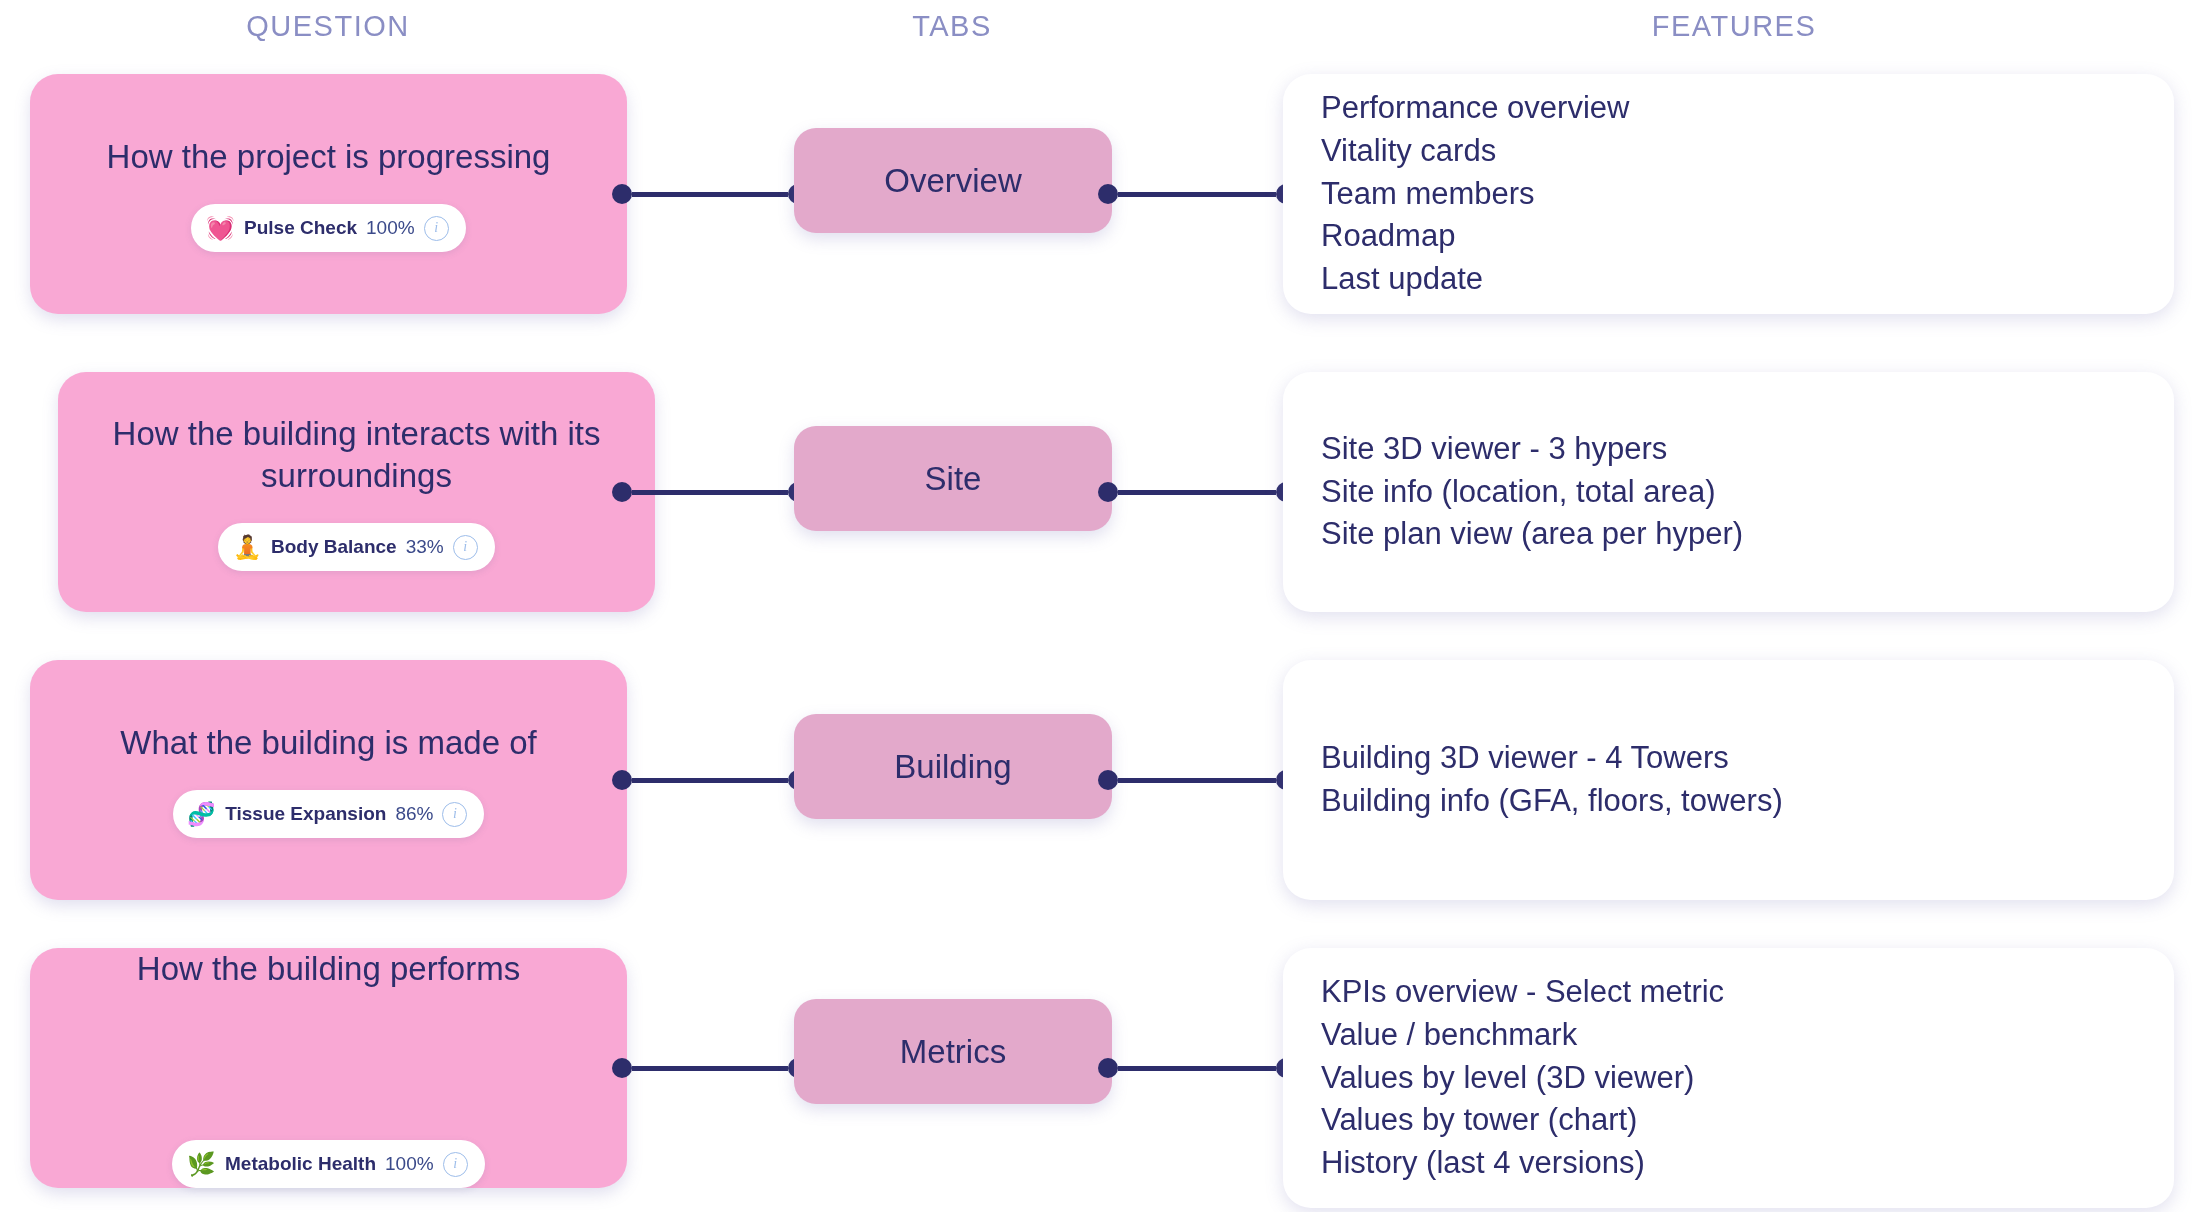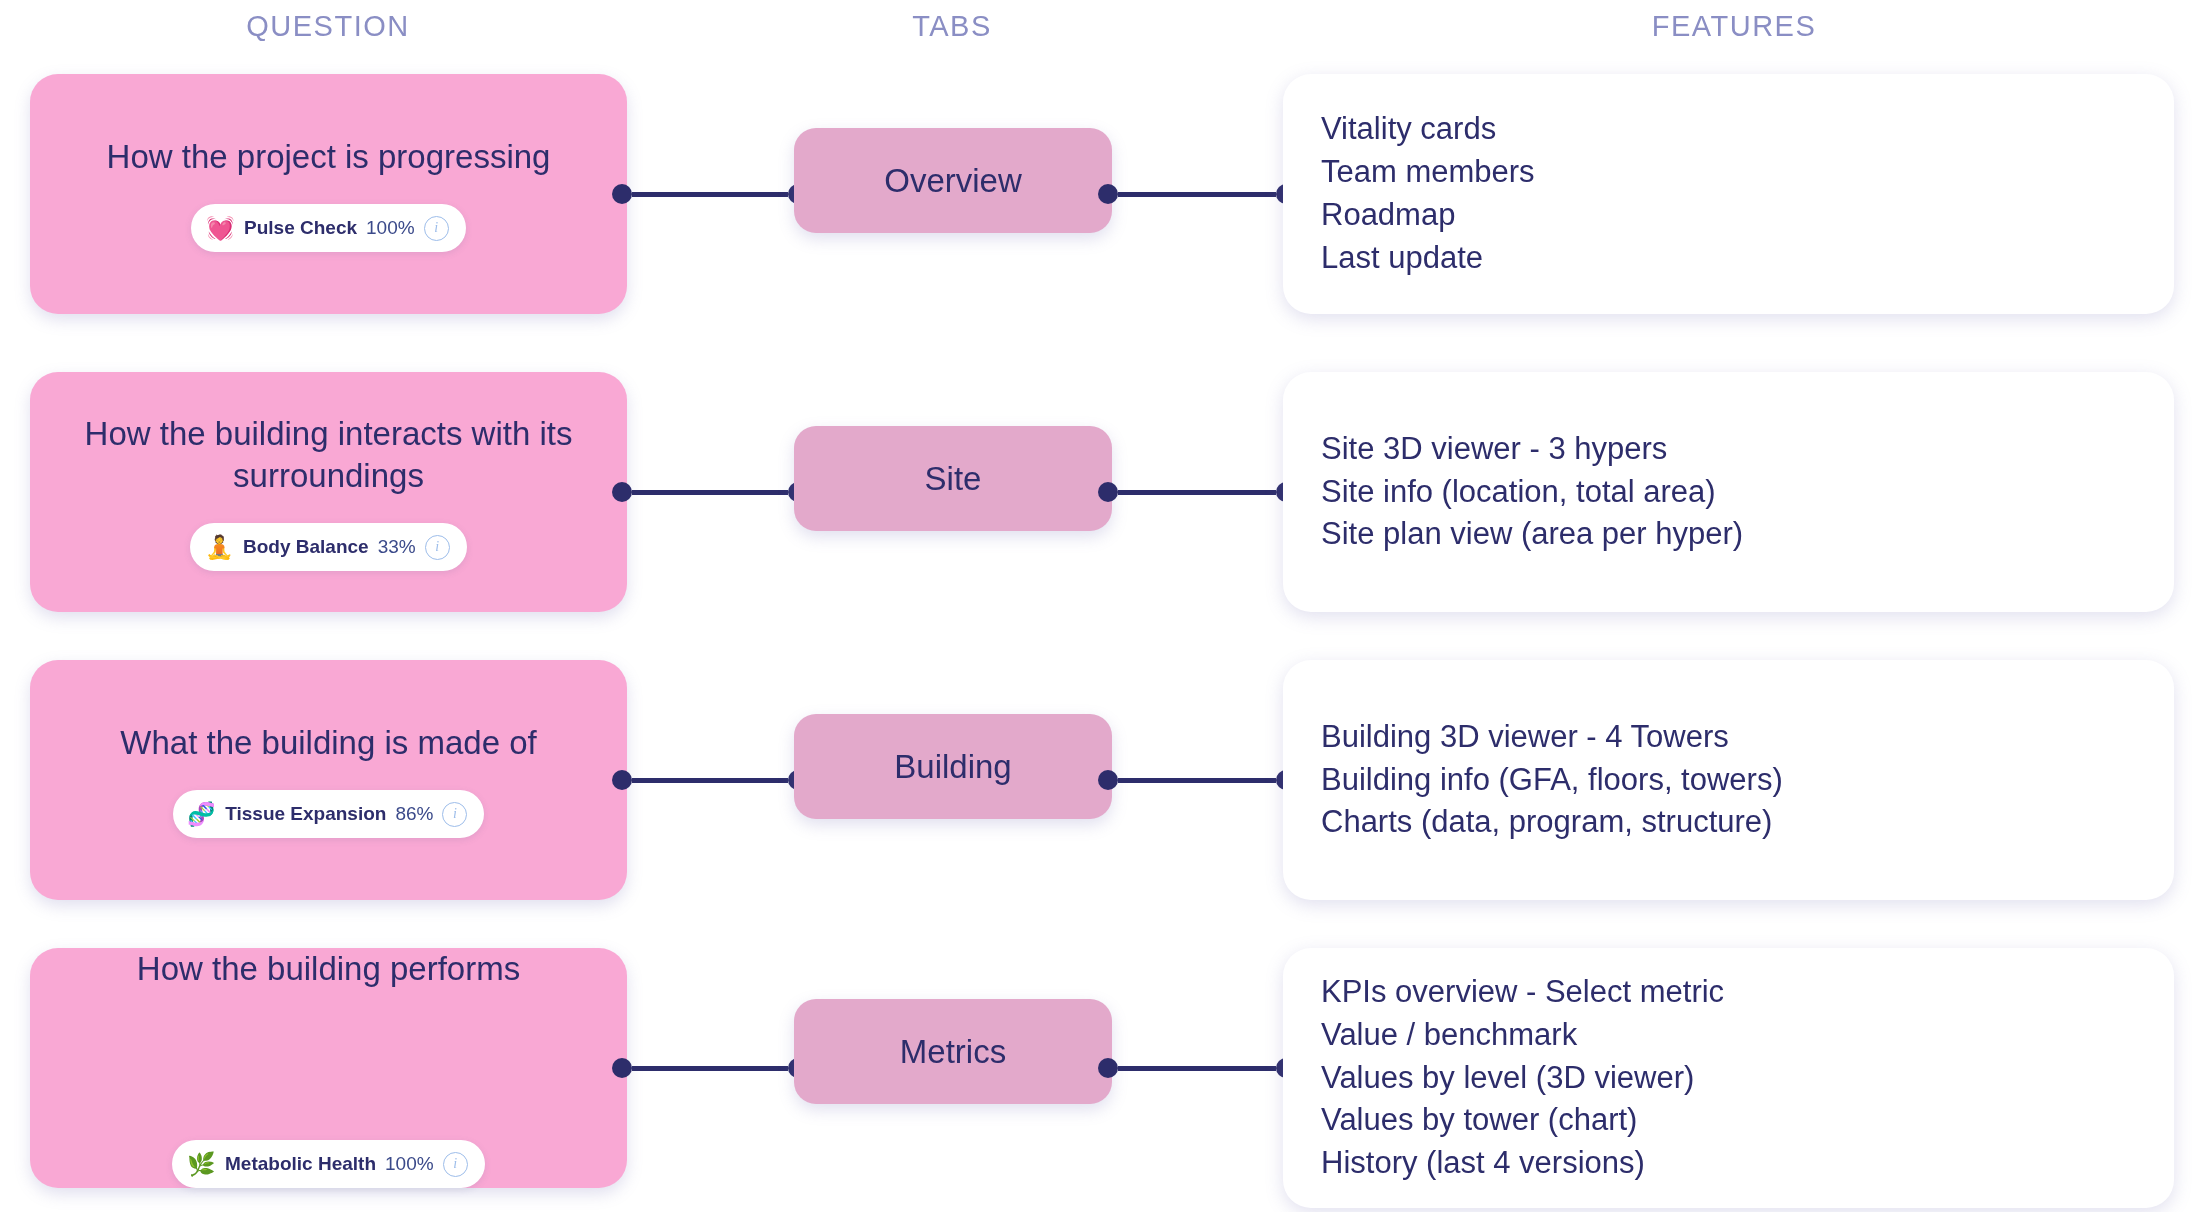--- a/index.html
+++ b/index.html
@@ -58,21 +58,21 @@
     background: #f9a8d4;
     border-radius: 28px;
     box-shadow: 0 6px 16px rgba(120,115,180,0.22);
     display: flex;
     flex-direction: column;
     align-items: center;
     justify-content: center;
     box-sizing: border-box;
   }
   .row.r0 .question-card { height: 240px; }
-  .row.r1 .question-card { height: 240px; }
+  .row.r1 .question-card { height: 240px; margin-left: 28px; }
   .row.r2 .question-card { height: 240px; }
   .row.r3 .question-card { height: 240px; justify-content: space-between; }
 
   .question-text {
     font-size: 33px;
     color: #2d2d6b;
     text-align: center;
     line-height: 1.28;
     padding: 0 28px;
     font-weight: 400;
@@ -221,20 +221,21 @@
   </div>
   <div class="tab-box">
     <span class="tab-label">Overview</span>
   </div>
   <div class="conn right">
     <span class="dot"></span>
     <span class="line"></span>
     <span class="dot"></span>
   </div>
   <div class="features-card">
+    <div class="feature-line">Performance overview</div>
     <div class="feature-line">Vitality cards</div>
     <div class="feature-line">Team members</div>
     <div class="feature-line">Roadmap</div>
     <div class="feature-line">Last update</div>
   </div>
 </div>
 
 <div class="row r1">
   <div class="question-card">
     <div class="question-text">How the building interacts with its surroundings</div>
@@ -284,21 +285,20 @@
     <span class="tab-label">Building</span>
   </div>
   <div class="conn right">
     <span class="dot"></span>
     <span class="line"></span>
     <span class="dot"></span>
   </div>
   <div class="features-card">
     <div class="feature-line">Building 3D viewer - 4 Towers</div>
     <div class="feature-line">Building info (GFA, floors, towers)</div>
-    <div class="feature-line">Charts (data, program, structure)</div>
   </div>
 </div>
 
 <div class="row r3">
   <div class="question-card">
     <div class="question-text">How the building performs</div>
     <div class="pill">
       <span class="pill-emoji">🌿</span>
       <span class="pill-label">Metabolic Health</span>
       <span class="pill-value">100%</span>

